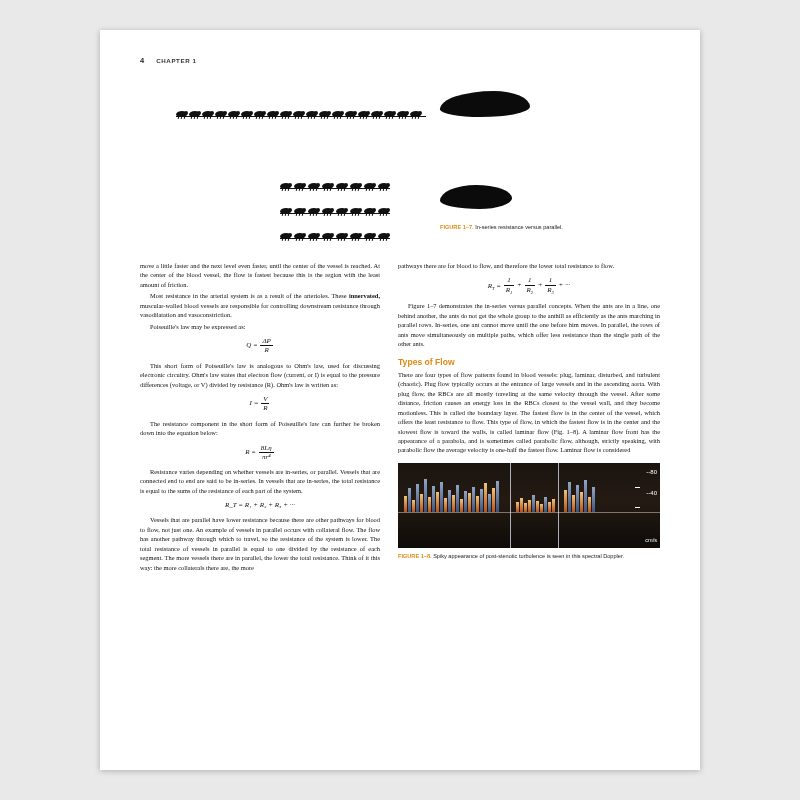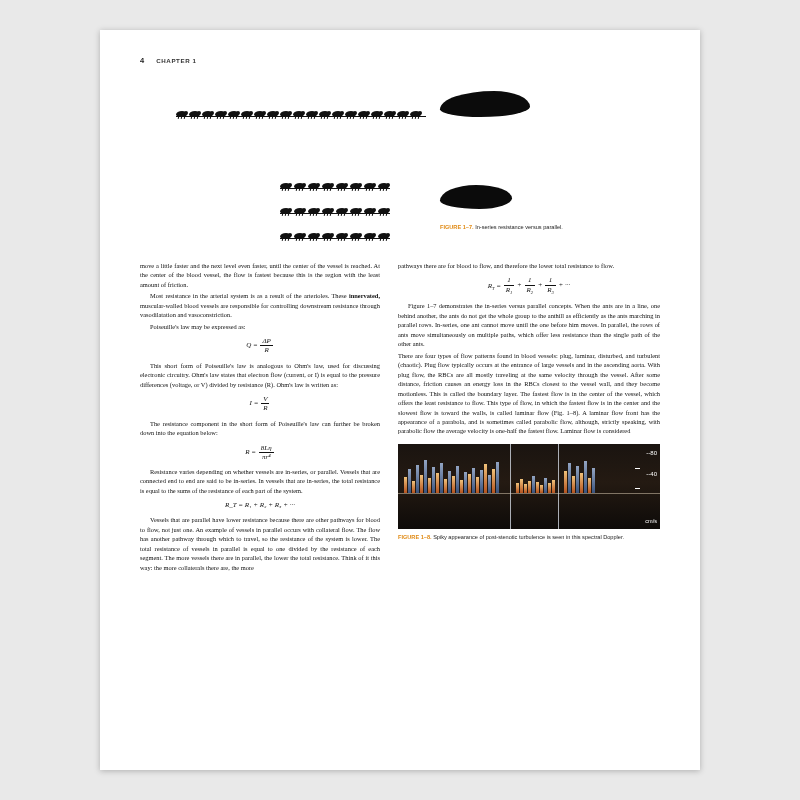--- a/index.html
+++ b/index.html
@@ -559,20 +559,21 @@
           <span class="frac"><span class="num">1</span><span class="den">R<sub>1</sub></span></span>
           <span>+</span>
           <span class="frac"><span class="num">1</span><span class="den">R<sub>2</sub></span></span>
           <span>+</span>
           <span class="frac"><span class="num">1</span><span class="den">R<sub>3</sub></span></span>
           <span>+ ···</span>
         </div>
 
         <p>Figure 1–7 demonstrates the in-series versus parallel concepts. When the ants are in a line, one behind another, the ants do not get the whole group to the anthill as efficiently as the ants marching in parallel rows. In-series, one ant cannot move until the one before him moves. In parallel, the rows of ants move simultaneously on multiple paths, which offer less resistance than the single path of the other ants.</p>
 
+        <h2 class="sub">Types of Flow</h2>
 
         <p class="noind">There are four types of flow patterns found in blood vessels: plug, laminar, disturbed, and turbulent (chaotic). Plug flow typically occurs at the entrance of large vessels and in the ascending aorta. With plug flow, the RBCs are all mostly traveling at the same velocity through the vessel. After some distance, friction causes an energy loss in the RBCs closest to the vessel wall, and they become motionless. This is called the boundary layer. The fastest flow is in the center of the vessel, which offers the least resistance to flow. This type of flow, in which the fastest flow is in the center and the slowest flow is toward the walls, is called laminar flow (Fig. 1–8). A laminar flow front has the appearance of a parabola, and is sometimes called parabolic flow, although, strictly speaking, with parabolic flow the average velocity is one-half the fastest flow. Laminar flow is considered</p>
 
         <div class="doppler">
           <div class="dop-band"></div>
           <div class="dop-base"></div>
 
           <div class="spike" style="left:6px;width:3px;height:16px"></div>
           <div class="spike dim" style="left:10px;width:3px;height:24px"></div>
           <div class="spike" style="left:14px;width:3px;height:12px"></div>

